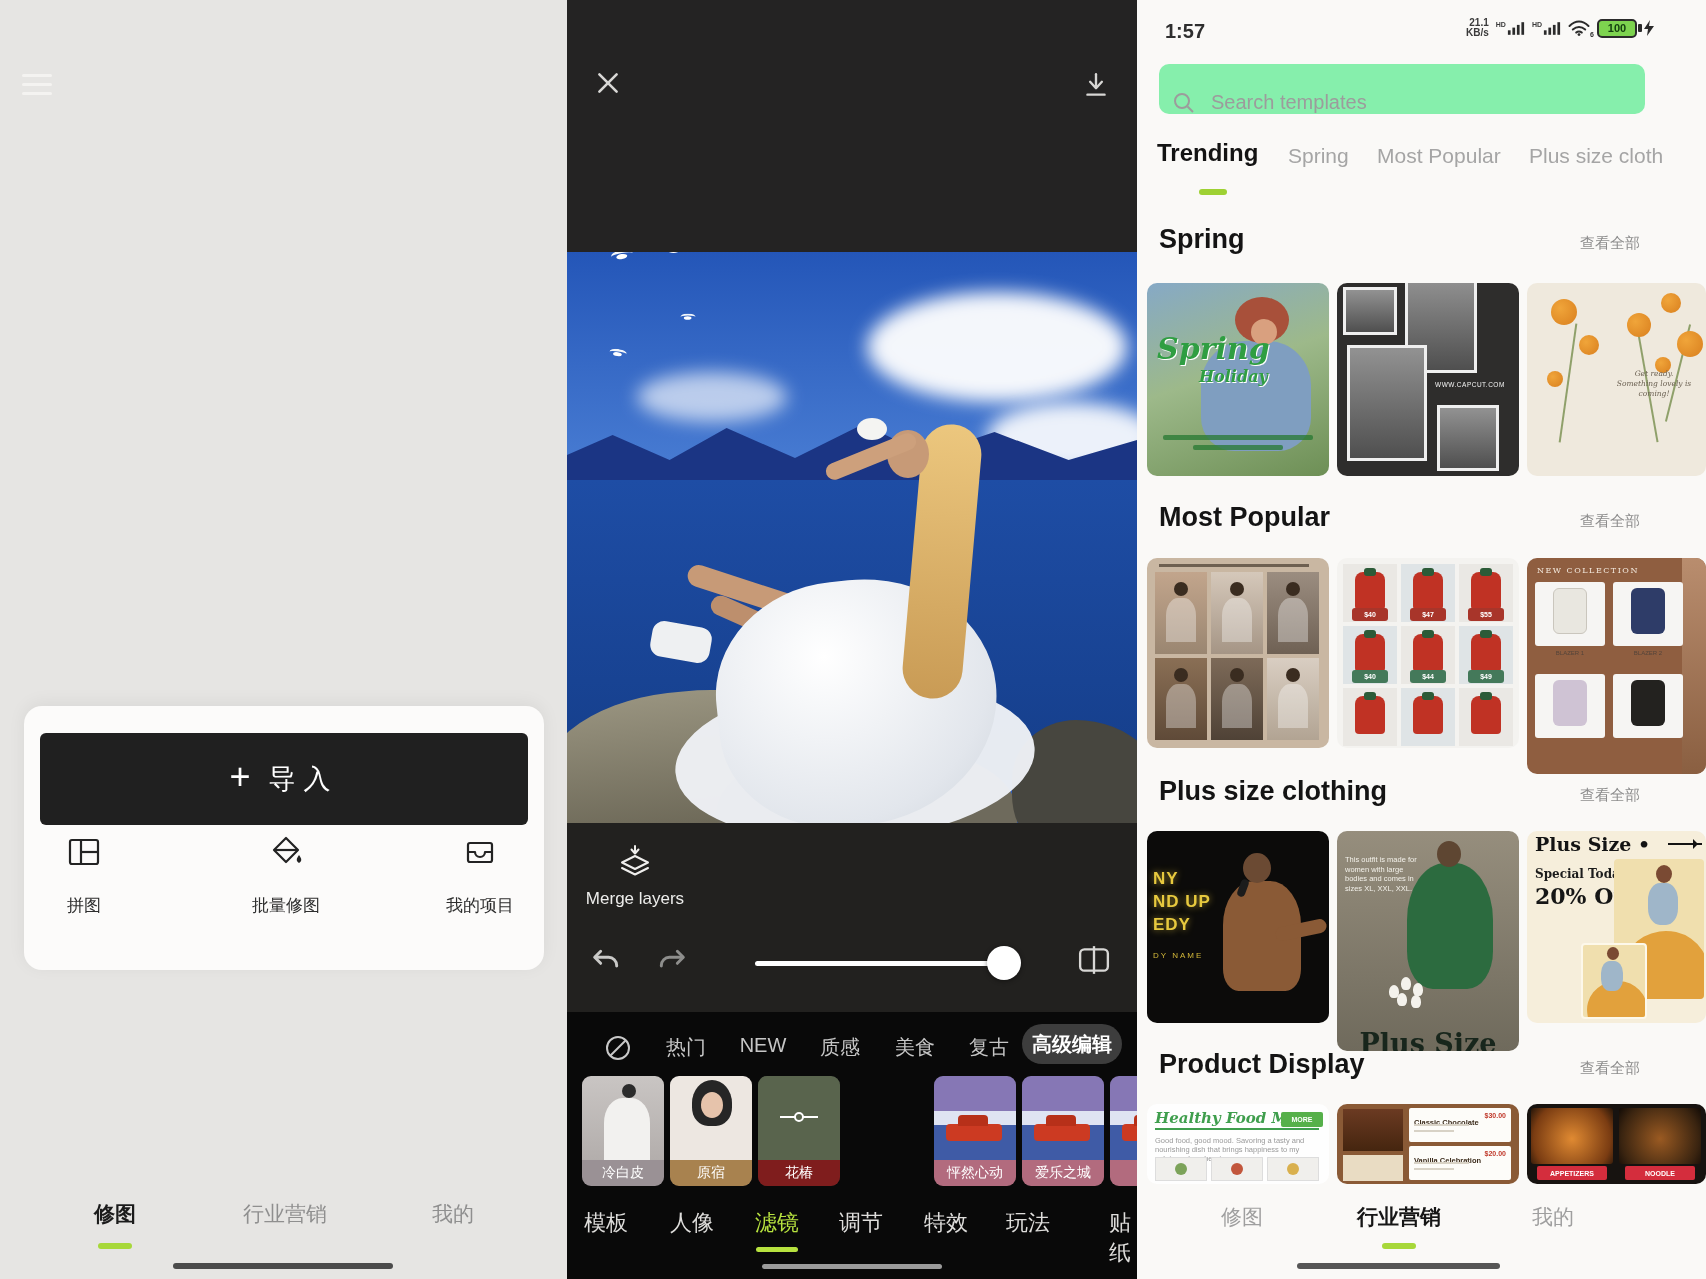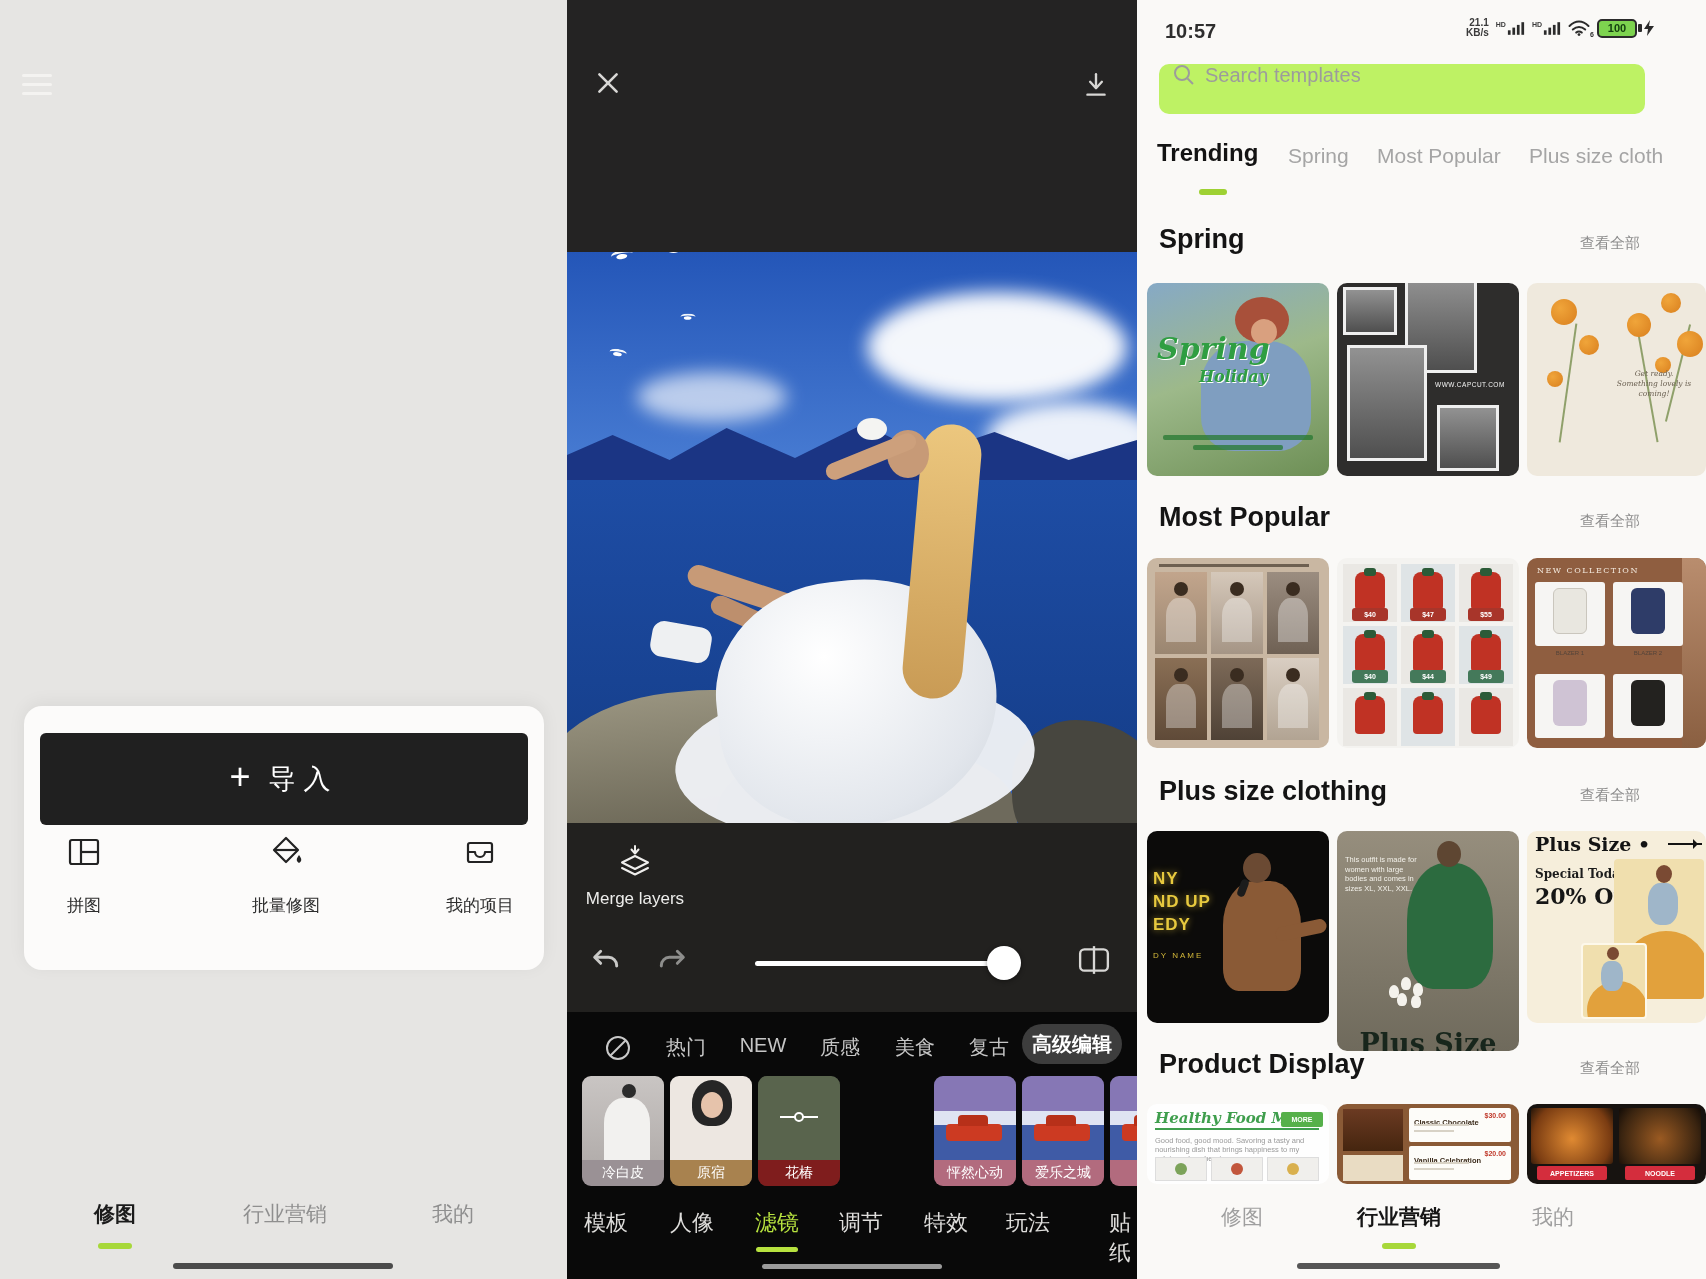--- a/index.html
+++ b/index.html
@@ -101,21 +101,21 @@
 
 .time{position:absolute;left:28px;top:20px;font-size:20px;font-weight:600;color:#2e2e2e}
 .sicons{position:absolute;right:52px;top:15px;height:26px;display:flex;align-items:center;gap:7px;color:#2b2b2b}
 .net{display:flex;flex-direction:column;align-items:flex-end;font-size:10px;font-weight:700;line-height:10px;color:#3a3a3a}
 .sig{display:flex;align-items:flex-start;gap:1px}
 .hdtag{font-size:7px;font-weight:700;color:#3a3a3a}
 .wifiwrap{position:relative}
 .wifi6{position:absolute;right:-4px;bottom:-2px;font-size:7px;font-weight:700}
 .batt{position:relative;width:40px;height:19px;border:2px solid #2b2b2b;border-radius:5px;background:#7dd34f;display:flex;align-items:center;justify-content:center;font-size:11px;font-weight:700;color:#14400f}
 .batt::after{content:"";position:absolute;right:-7px;top:3px;width:4px;height:8px;background:#2b2b2b;border-radius:1px}
-.searchbar{position:absolute;left:22px;top:64px;width:486px;height:50px;background:#bef264;border-radius:10px;display:flex;align-items:flex-start;padding:0 14px;gap:10px}
+.searchbar{position:absolute;left:22px;top:64px;width:486px;height:50px;background:#86efac;border-radius:10px;display:flex;align-items:flex-end;padding:0 14px;gap:16px}
 .searchbar input{flex:1;border:none;background:none;outline:none;font-size:20px;color:#555;font-family:inherit}
 .searchbar input::placeholder{color:#9c9c9c}
 .tab{position:absolute;top:144px;font-size:21px;color:#a5a5a5;background:none;border:none}
 #tabTrending{left:20px;top:139px;font-size:24px;font-weight:700;color:#131313}
 #tabSpring{left:151px}#tabMost{left:240px}#tabPlus{left:392px;white-space:nowrap}
 .tab-underline{position:absolute;left:62px;top:189px;width:28px;height:6px;border-radius:3px;background:#9ed133}
 .shead-title{position:absolute;left:22px;font-size:27px;font-weight:700;color:#141414}
 .viewall{position:absolute;right:66px;font-size:15px;color:#8d8d8d;background:none;border:none}
 .tcard{position:absolute;height:193px;border-radius:10px;overflow:hidden;cursor:pointer}
 .c-a{left:10px;width:182px}.c-b{left:200px;width:182px}.c-c{left:390px;width:179px}
@@ -447,21 +447,21 @@
       <button class="mnav-item" id="mn4">调节</button>
       <button class="mnav-item" id="mn5">特效</button>
       <button class="mnav-item" id="mn6">玩法</button>
       <button class="mnav-item" id="mn7">贴纸</button>
     </div>
     <div class="mnav-underline"></div>
     <div class="mhome"></div>
   </div>
 
   <div class="panel" id="right">
-    <span class="time">10:57</span>
+    <span class="time">1:57</span>
     <div class="sicons">
       <span class="net">
         <span>21.1</span>
           <span>KB/s</span>
       </span>
       <span class="sig">
         <span class="hdtag">HD</span>
         <svg width="18" height="15" viewBox="0 0 20 16">
             <g fill="#2b2b2b">
               <rect x="1" y="10" width="3" height="5"></rect>
@@ -611,21 +611,21 @@
       <div class="coatcell" style="left:6px;top:130px">
           <i class="coat"></i>
         </div>
       <div class="coatcell snow" style="left:64px;top:130px">
           <i class="coat"></i>
         </div>
       <div class="coatcell" style="left:122px;top:130px">
           <i class="coat"></i>
         </div>
     </div>
-    <div class="tcard c-c mp3" style="top:558px;height:190px">
+    <div class="tcard c-c mp3" style="top:558px;height:216px">
       <span class="mp3-head">NEW COLLECTION</span>
       <div class="mp3-photo"></div>
       <div class="bz bz1">
           <i></i>
         </div>
       <div class="bz bz2">
           <i></i>
         </div>
       <span class="bzl bzl1">BLAZER 1</span>
       <span class="bzl bzl2">BLAZER 2</span>

